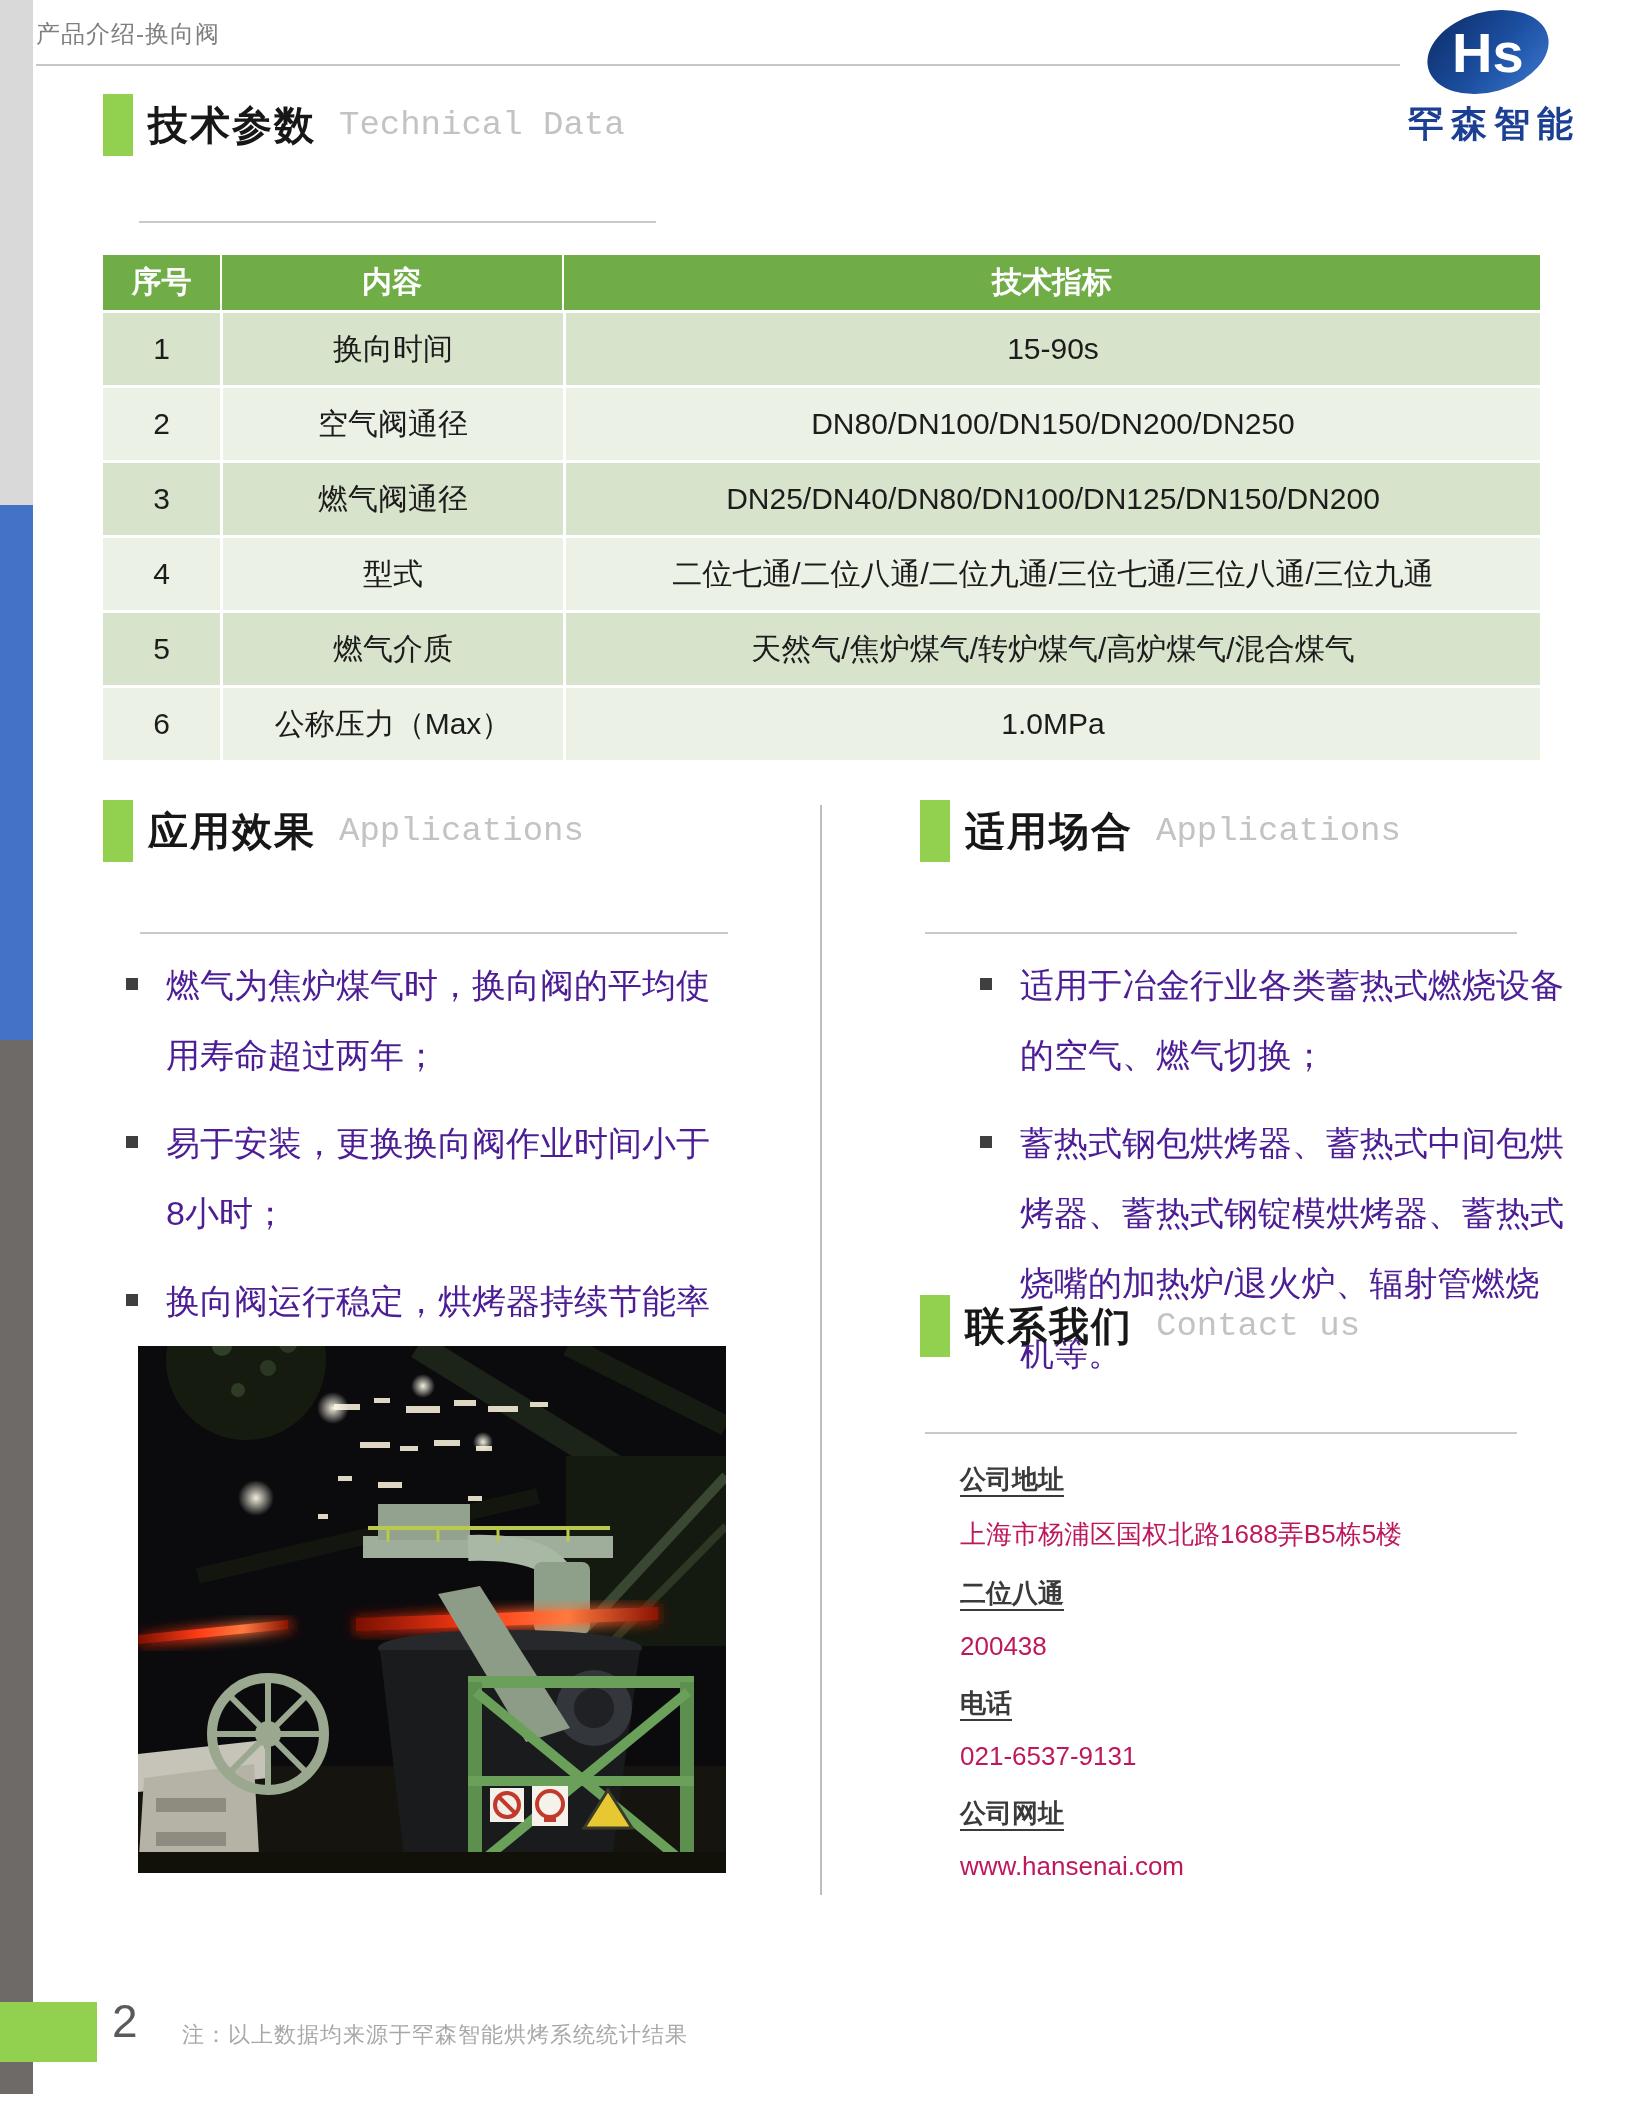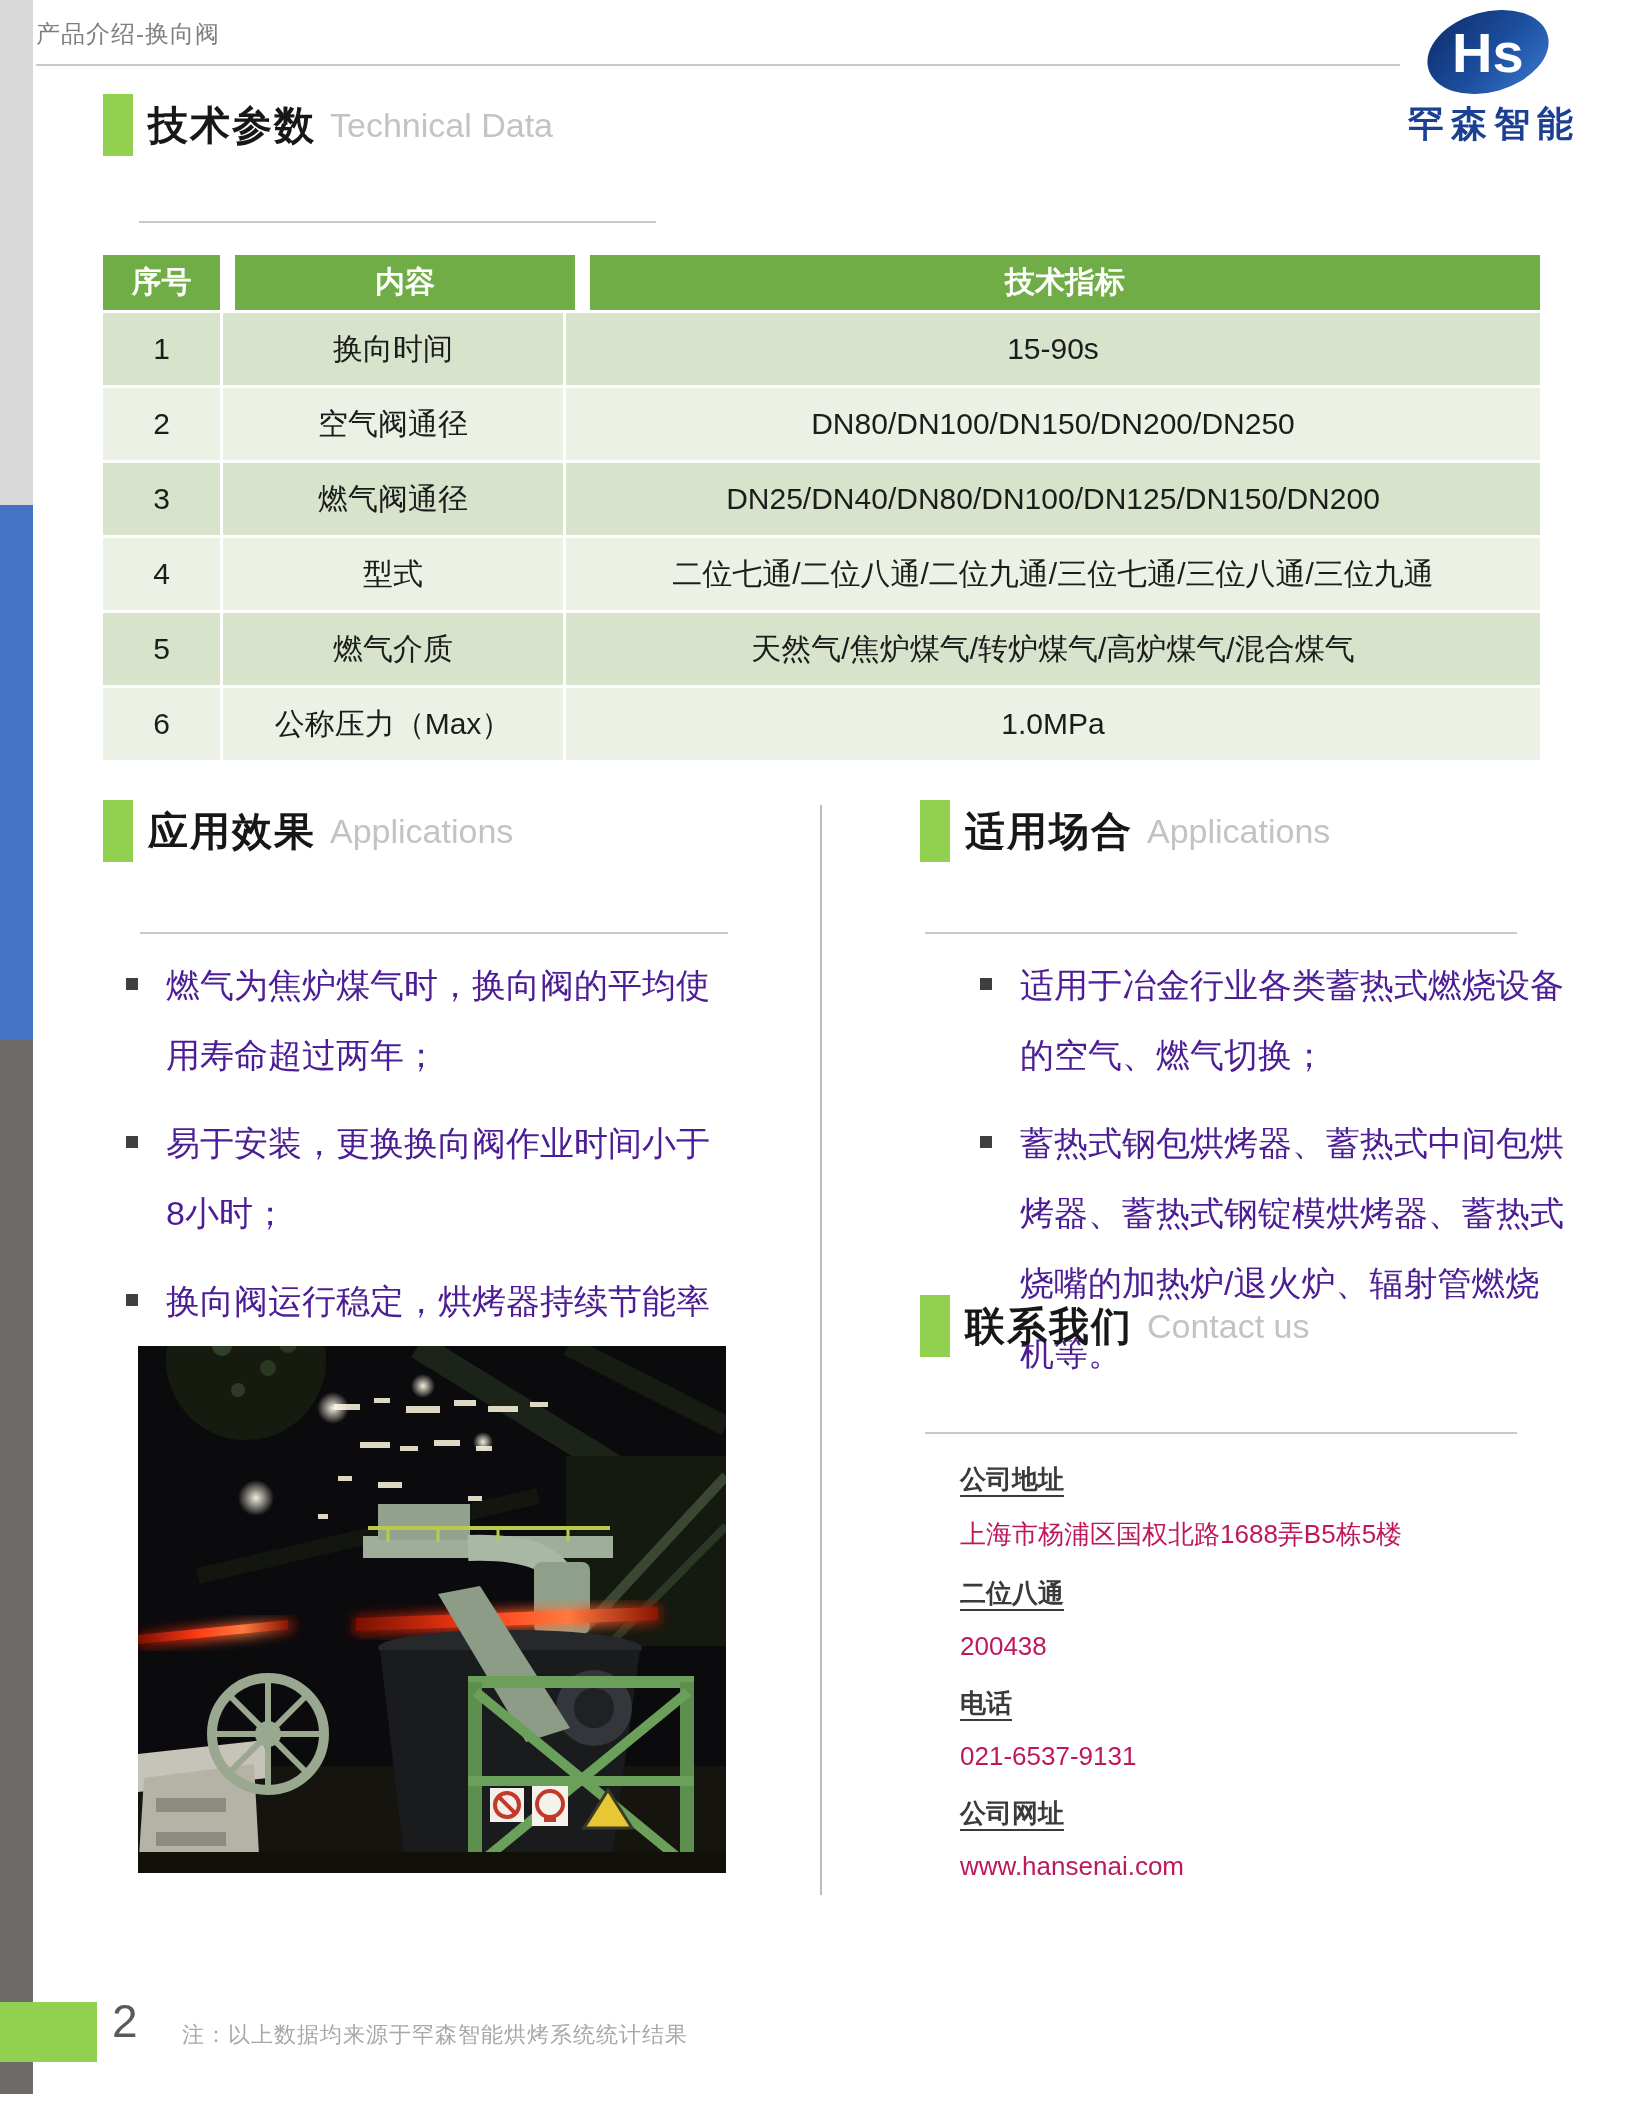--- a/index.html
+++ b/index.html
@@ -18,26 +18,26 @@
   .breadcrumb{position:absolute;left:36px;top:18px;font-size:24px;color:#7f7f7f;letter-spacing:1px;}
   .header-rule{position:absolute;left:36px;top:64px;width:1364px;height:2px;background:#c8c8c8;}
   .logo{position:absolute;left:1408px;top:6px;width:160px;height:125px;text-align:center;}
   .logo-company{position:absolute;left:0;top:94px;width:160px;font-size:36px;font-weight:bold;
     color:#1b3f92;letter-spacing:7px;white-space:nowrap;}
 
   
   .sec-title{position:absolute;display:flex;align-items:center;}
   .sec-bar{width:30px;height:62px;background:#92d050;margin-right:15px;}
   .sec-zh{font-size:40px;font-weight:bold;color:#171717;letter-spacing:2px;}
-  .sec-en{font-size:34px;color:#c3c3c3;margin-left:14px;}
+  .sec-en{font-size:34px;color:#c3c3c3;margin-left:23px;font-family:Liberation Mono, monospace;}
   .rule{position:absolute;height:2px;background:#c9c9c9;}
 
   
   .ttable{position:absolute;left:103px;top:255px;width:1437px;}
-  .thead{display:flex;gap:15px;height:55px;}
+  .thead{display:flex;gap:2px;height:55px;}
   .thead .c{background:#70ad47;color:#ffffff;font-weight:bold;font-size:30px;
     display:flex;align-items:center;justify-content:center;}
   .trow{display:flex;gap:3px;margin-top:3px;height:72px;}
   .trow .c{display:flex;align-items:center;justify-content:center;font-size:30px;color:#1c1c1c;}
   .trow:nth-of-type(odd) .c{background:#d8e3cc;}
   .trow:nth-of-type(even) .c{background:#ebf1e5;}
   .c1{width:117px;}
   .c2{width:340px;}
   .c3{flex:1;}
 

